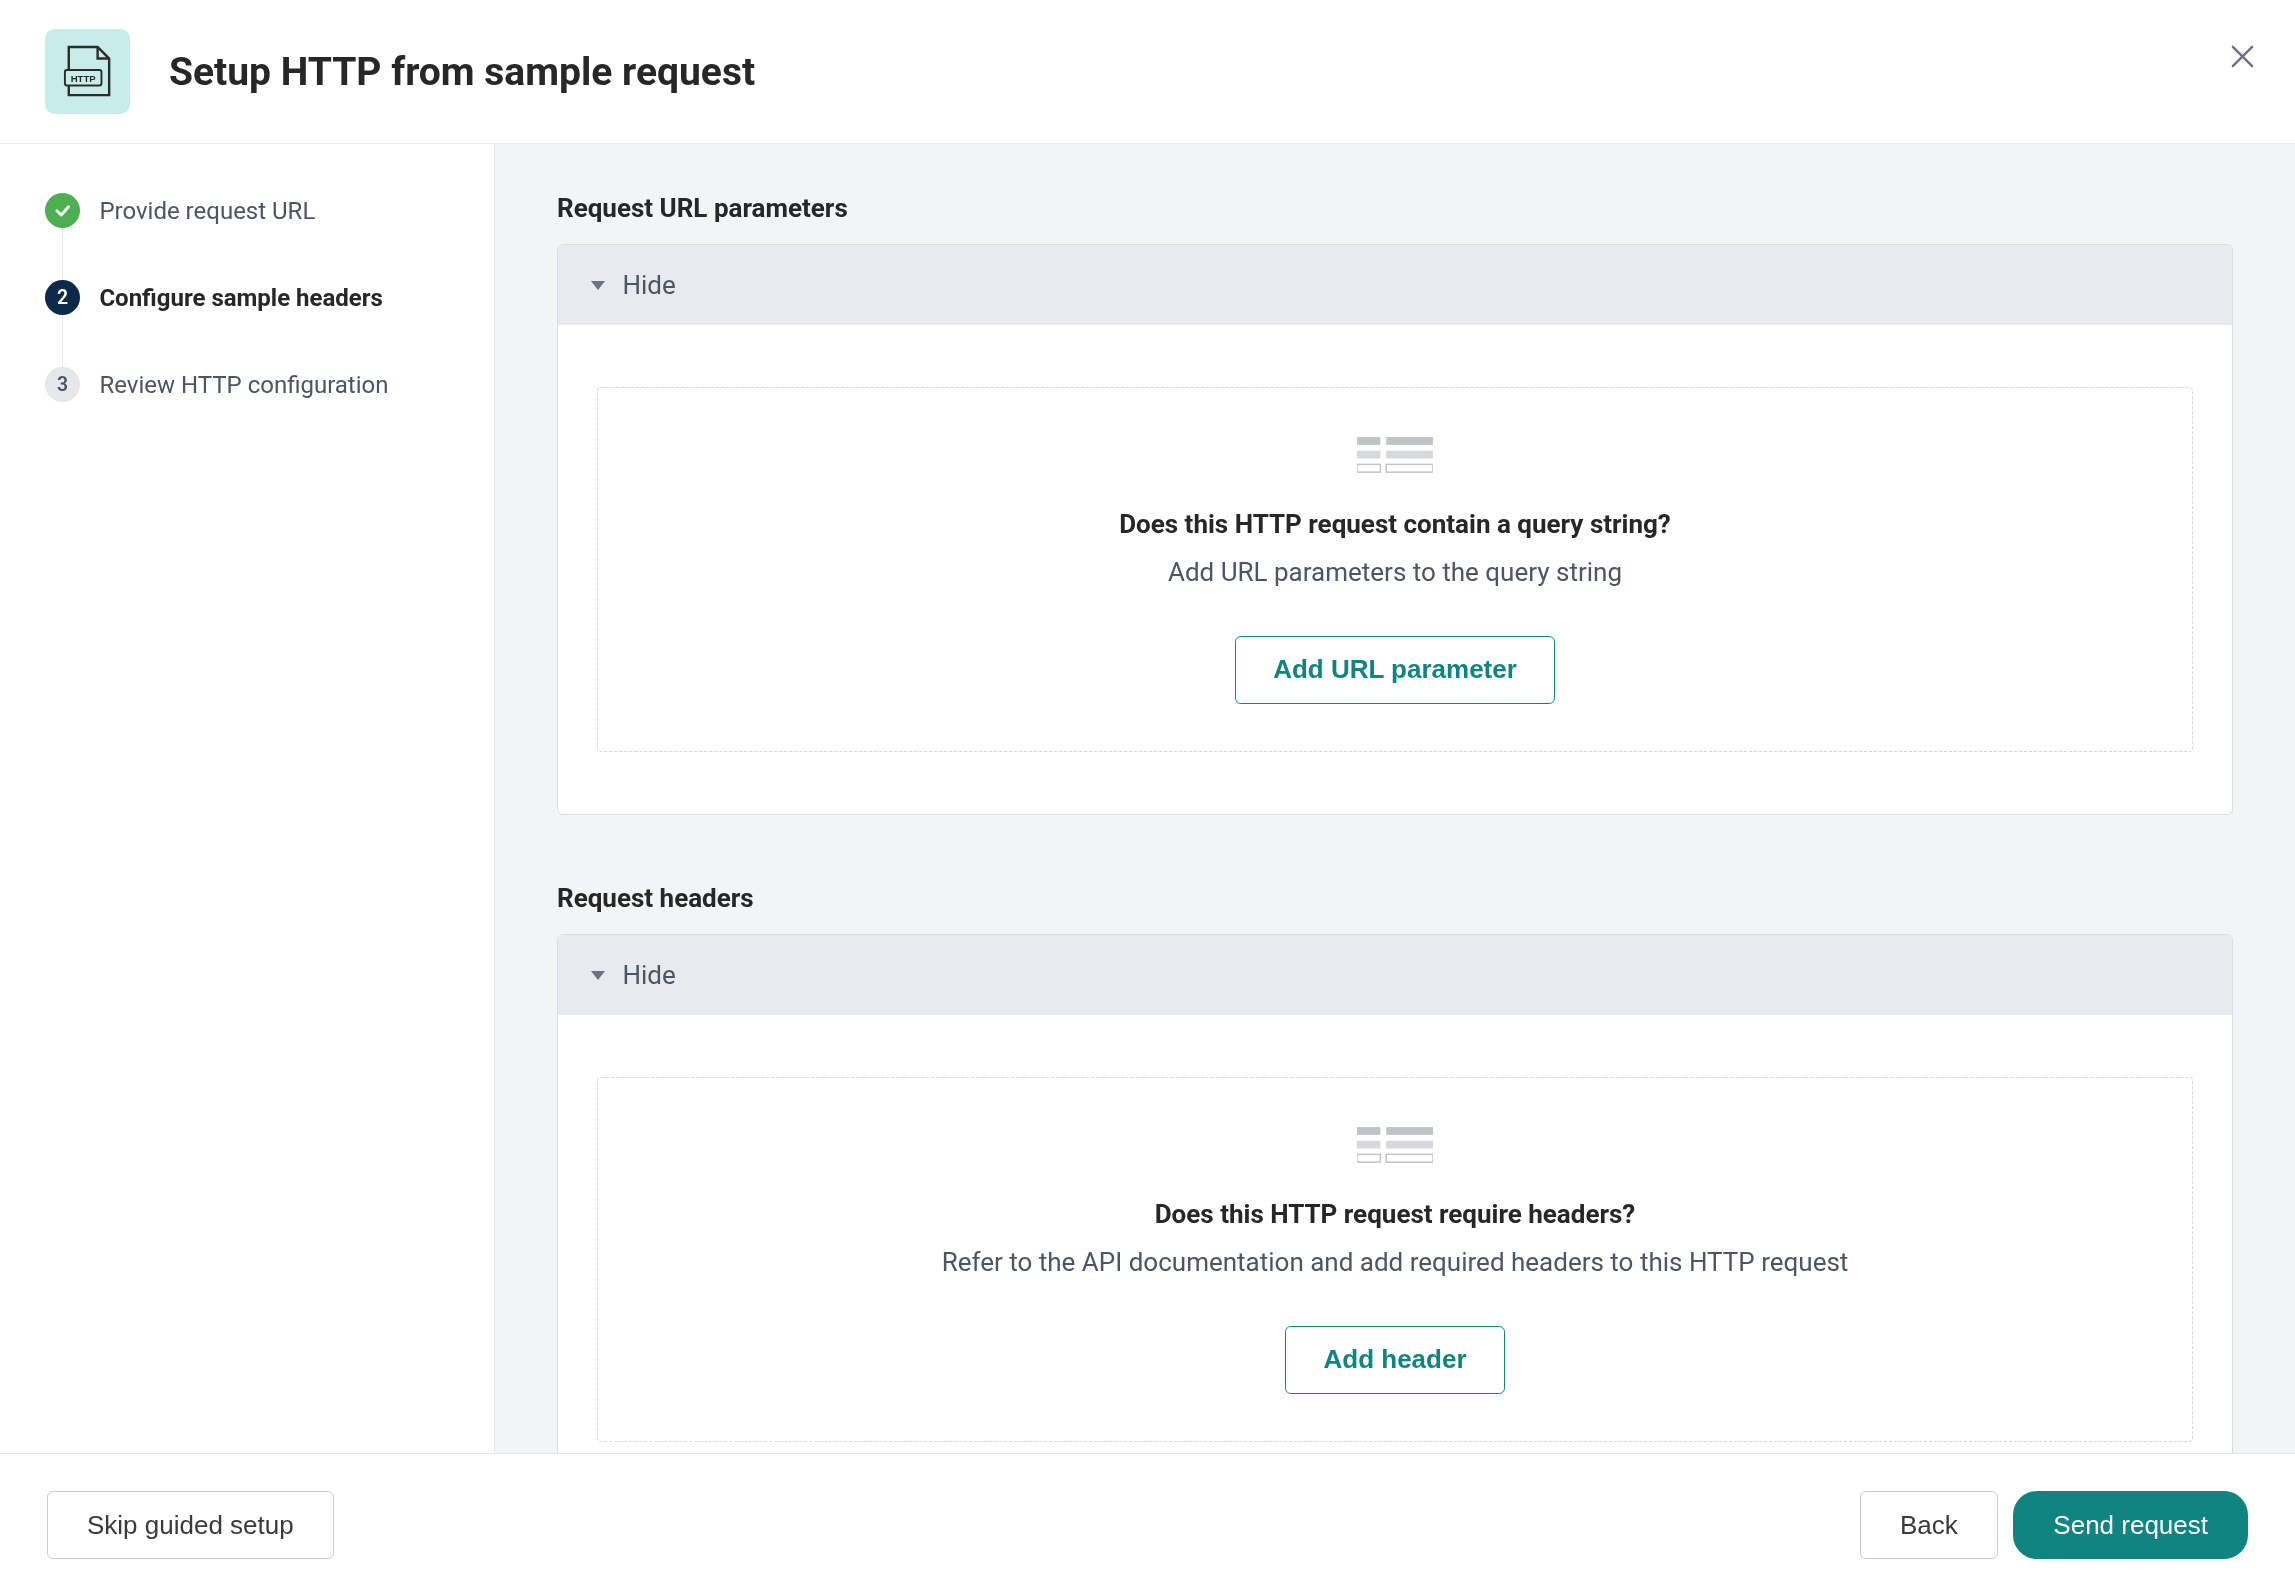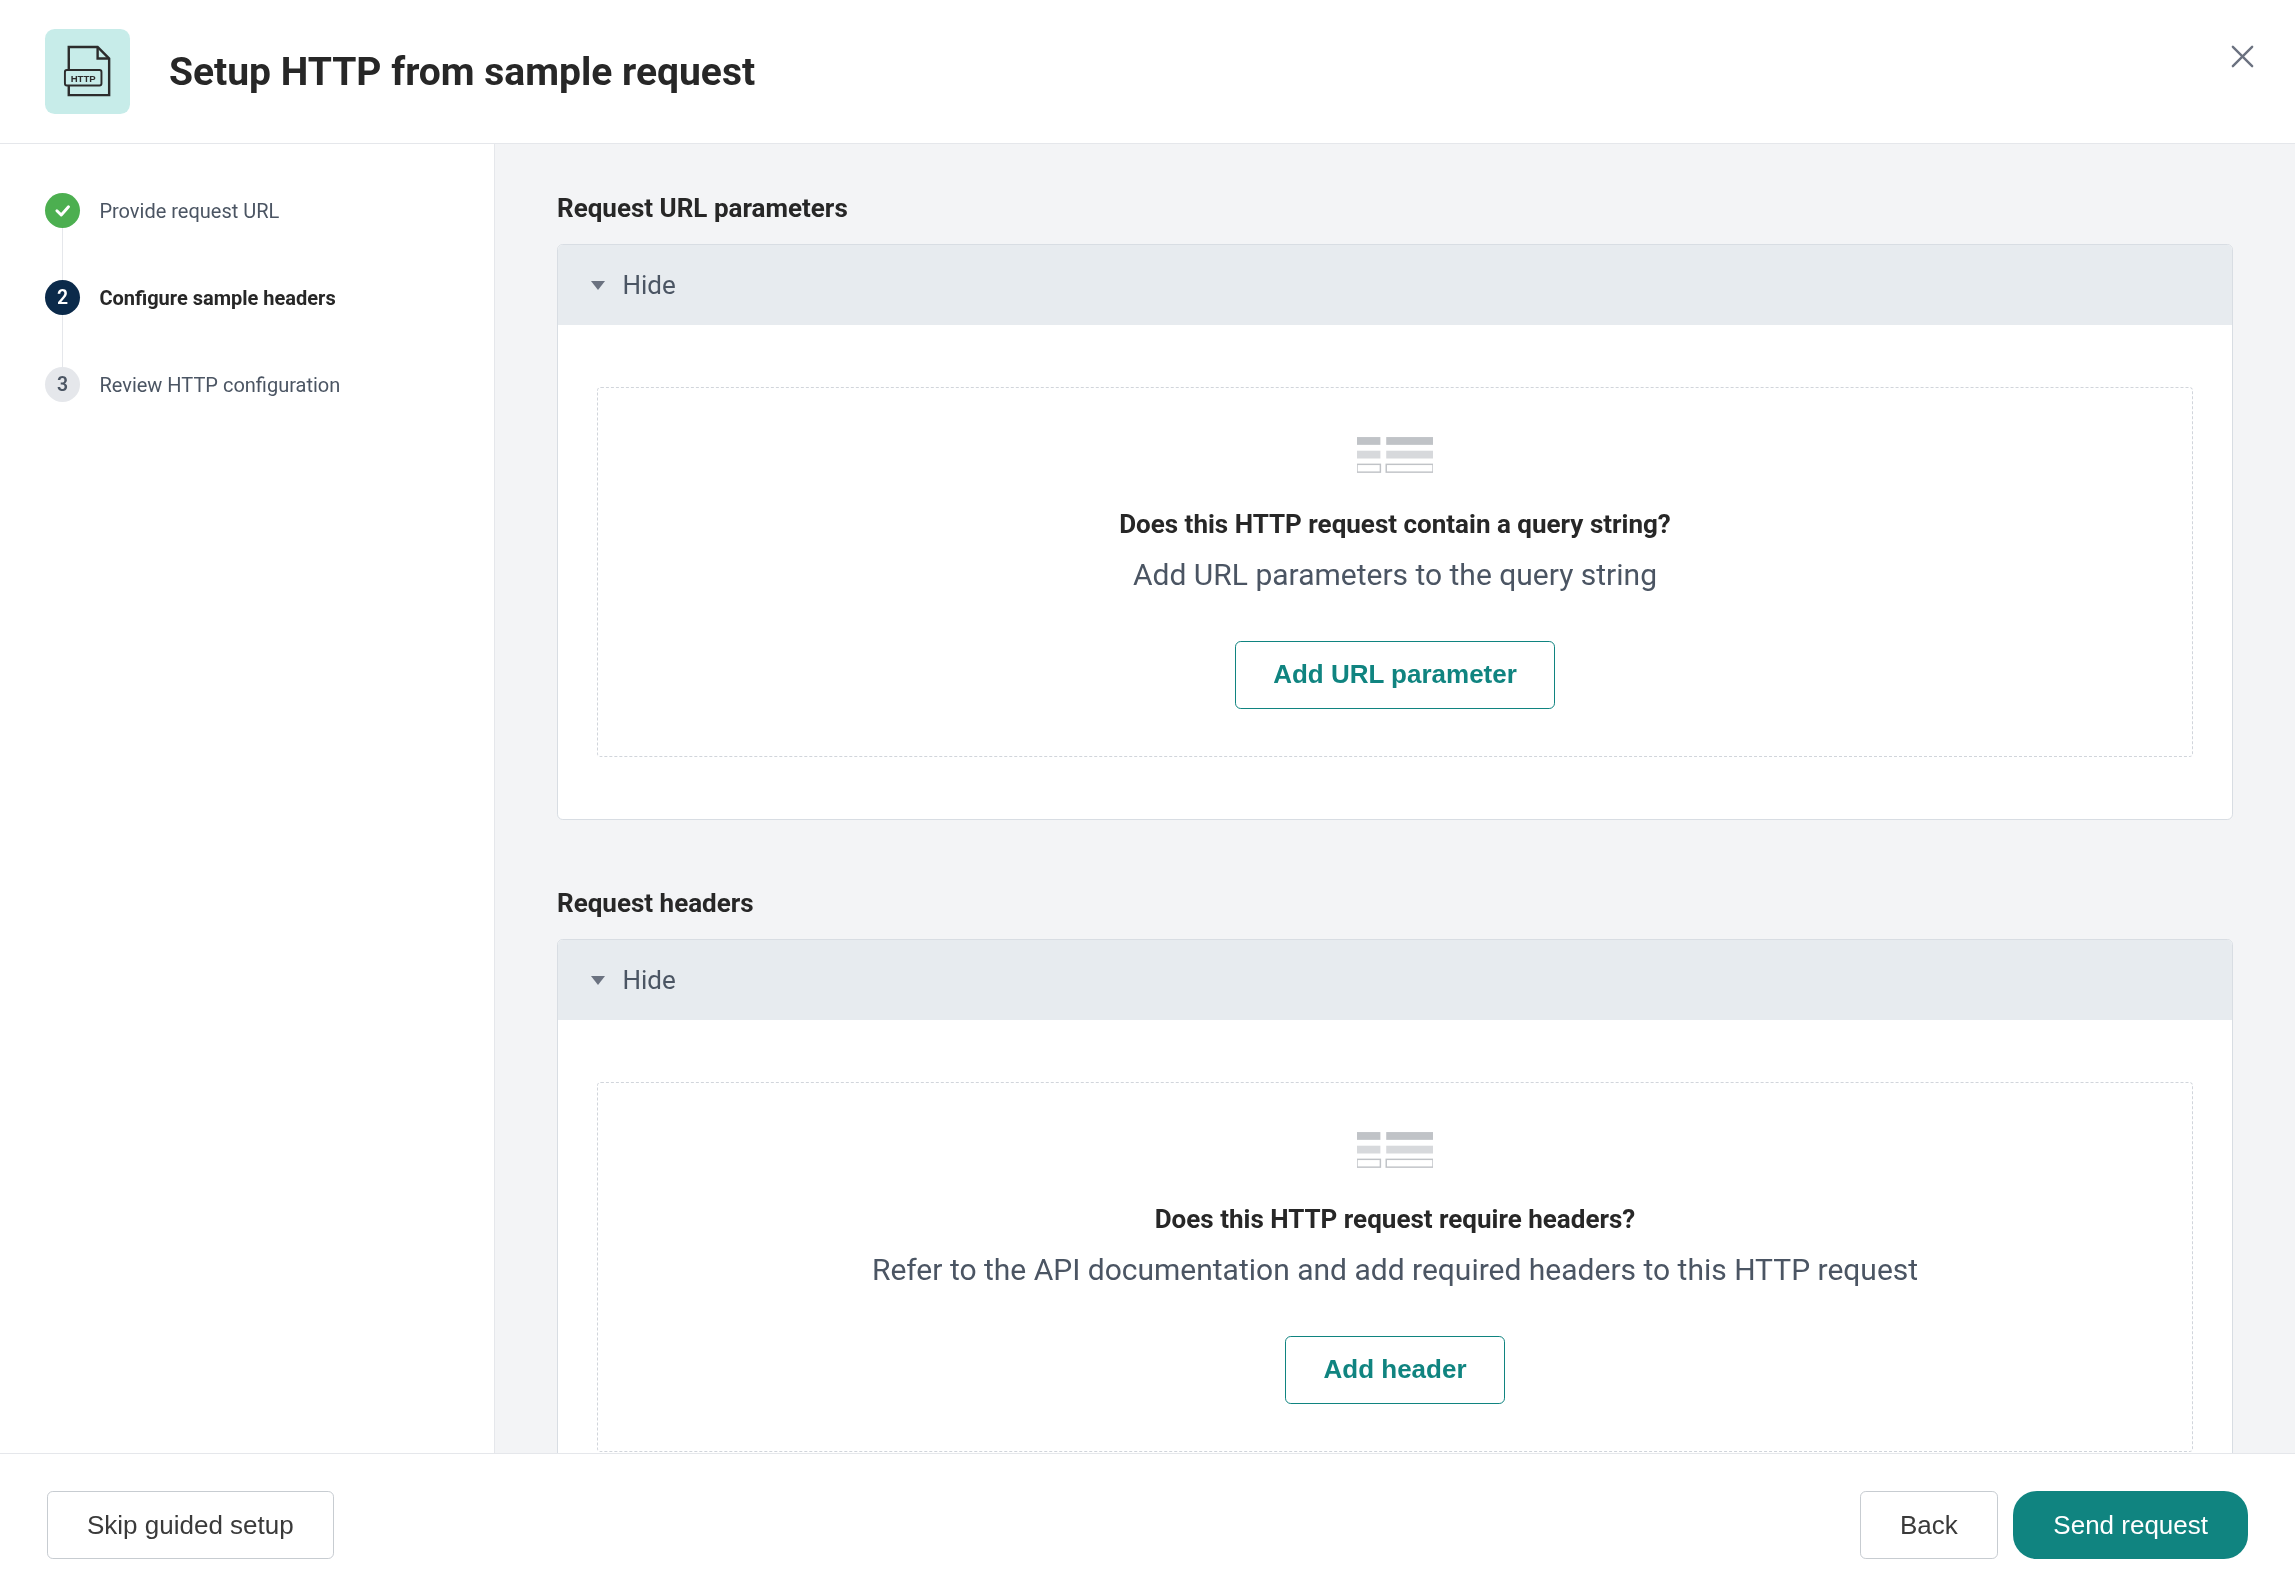--- a/index.html
+++ b/index.html
@@ -79,21 +79,21 @@
   }
   .step-badge.active {
     background: #0b2a4a;
     color: #fff;
   }
   .step-badge.pending {
     background: #e5e7eb;
     color: #4b5563;
   }
   .step-label {
-    font-size: 20px;
+    font-size: 24px;
     color: #4b5563;
   }
   .step.active .step-label {
     font-weight: 700;
     color: #272727;
   }
   .step-connector {
     width: 1.9px;
     height: 52px;
     background: #e5e7eb;
@@ -151,21 +151,21 @@
   .rows-icon {
     margin-bottom: 29px;
   }
   .empty-heading {
     font-size: 26px;
     font-weight: 700;
     color: #272727;
     margin-bottom: 17.5px;
   }
   .empty-sub {
-    font-size: 30px;
+    font-size: 26px;
     color: #4b5563;
     margin-bottom: 49px;
   }
   .outline-btn {
     border: 1.9px solid #108480;
     color: #108480;
     background: #fff;
     font-size: 26px;
     font-weight: 700;
     padding: 17.5px 37px;

